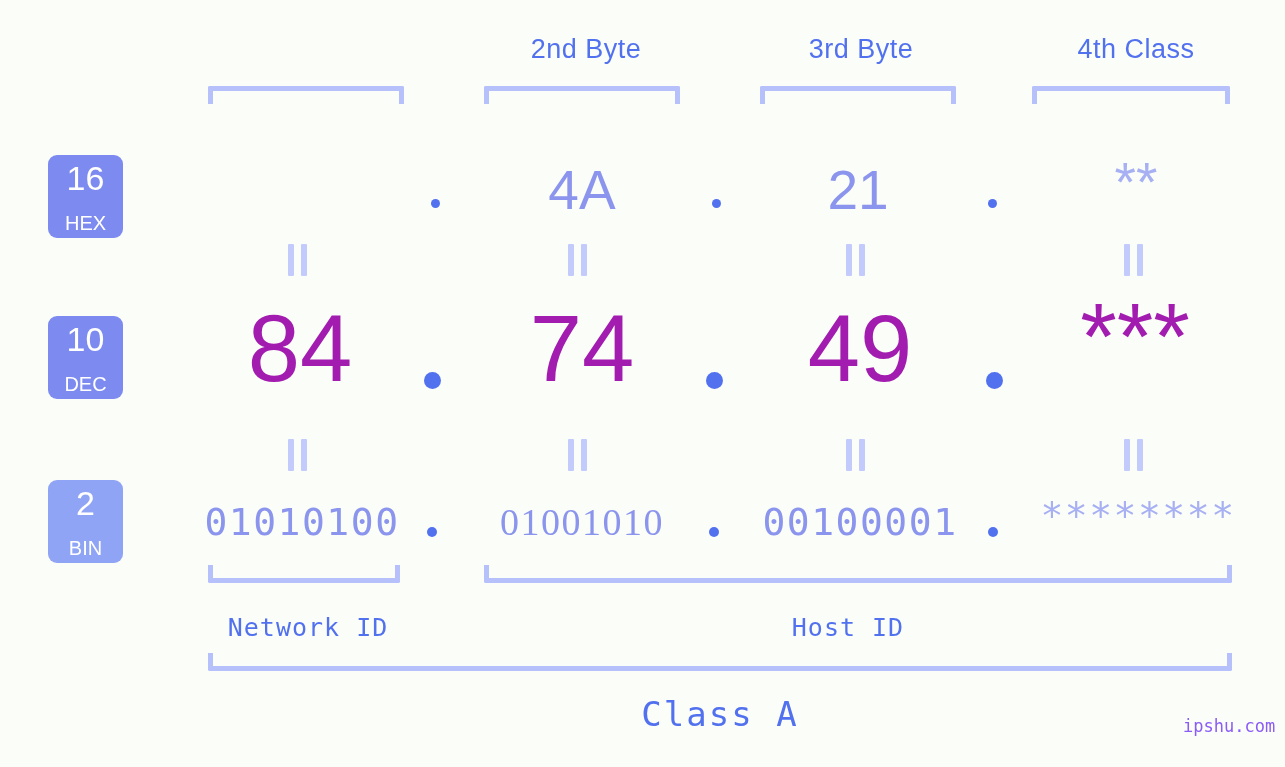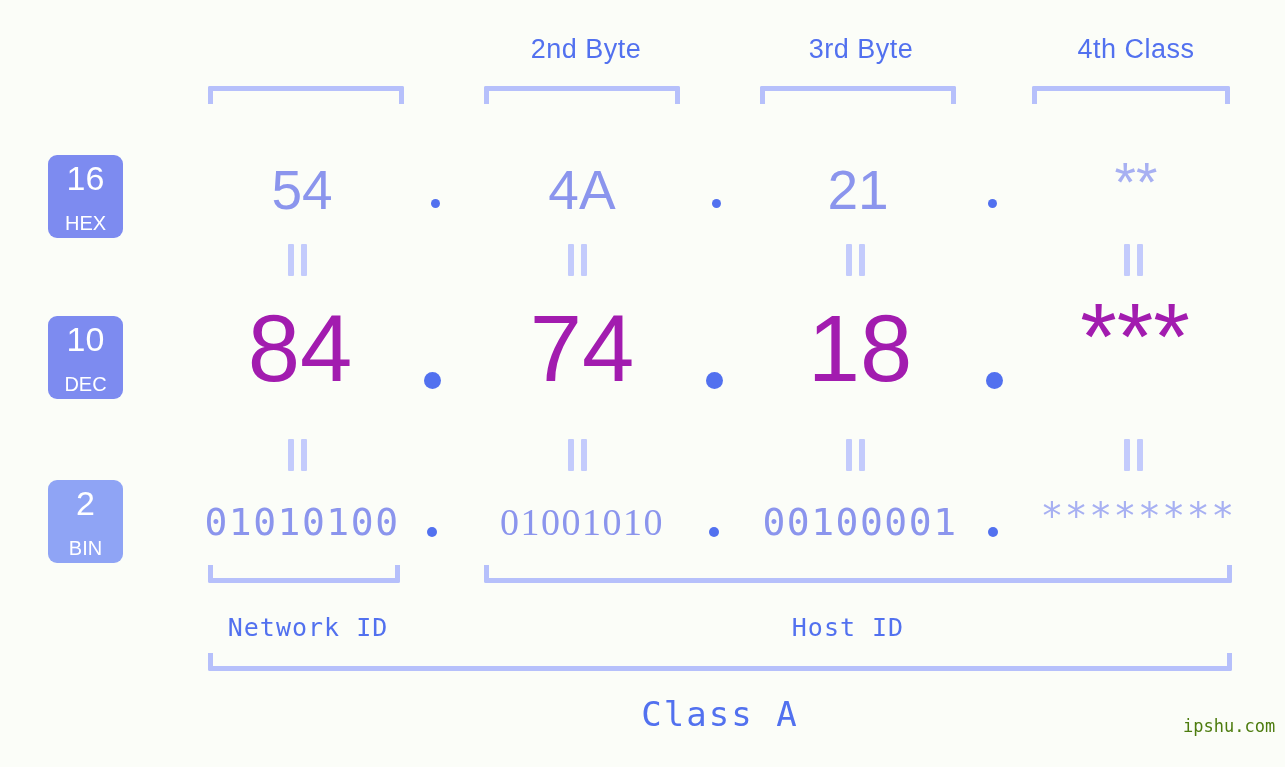--- a/index.html
+++ b/index.html
@@ -117,21 +117,21 @@
     font-family:"DejaVu Sans Mono", monospace;
     font-size:34px;
     color:#5271ef;
     text-align:center;
     white-space:nowrap;
     letter-spacing:2px;
   }
   .watermark {
     font-family:"DejaVu Sans Mono", monospace;
     font-size:17px;
-    color:#4d7c0f;
+    color:#8b5cf6;
     white-space:nowrap;
   }
 </style>
 </head>
 <body>
 
 <div class="stage">
 
   <div class="abs byte-label" style="left:456px; top:34px; width:260px;">2nd Byte</div>
   <div class="abs byte-label" style="left:731px; top:34px; width:260px;">3rd Byte</div>
@@ -140,21 +140,20 @@
   <div class="abs bracket-top" style="left:208px; top:86px; width:196px;"></div>
   <div class="abs bracket-top" style="left:484px; top:86px; width:196px;"></div>
   <div class="abs bracket-top" style="left:760px; top:86px; width:196px;"></div>
   <div class="abs bracket-top" style="left:1032px; top:86px; width:198px;"></div>
 
   <div class="abs badge" style="left:48px; top:155px; background:#7d8bf0;">
     <span class="num">16</span>
     <span class="nm">HEX</span>
   </div>
 
-  <div class="abs hex-val" style="left:172px; top:158px; width:260px;">54</div>
   <div class="abs dot-hex" style="left:431px; top:199px;"></div>
   <div class="abs hex-val" style="left:452px; top:158px; width:260px;">4A</div>
   <div class="abs dot-hex" style="left:712px; top:199px;"></div>
   <div class="abs hex-val" style="left:728px; top:158px; width:260px;">21</div>
   <div class="abs dot-hex" style="left:988px; top:199px;"></div>
   <div class="abs hex-val star-dim" style="left:1006px; top:150px; width:260px;">**</div>
 
   <div class="abs eqbars" style="left:288px; top:244px;">
       <i></i>
       <i></i>
@@ -174,21 +173,21 @@
 
   <div class="abs badge" style="left:48px; top:316px; background:#7d8bf0;">
     <span class="num">10</span>
     <span class="nm">DEC</span>
   </div>
 
   <div class="abs dec-val" style="left:170px; top:295px; width:260px;">84</div>
   <div class="abs dot-dec" style="left:424px; top:372px;"></div>
   <div class="abs dec-val" style="left:452px; top:295px; width:260px;">74</div>
   <div class="abs dot-dec" style="left:706px; top:372px;"></div>
-  <div class="abs dec-val" style="left:730px; top:295px; width:260px;">18</div>
+  <div class="abs dec-val" style="left:730px; top:295px; width:260px;">49</div>
   <div class="abs dot-dec" style="left:986px; top:372px;"></div>
   <div class="abs dec-val" style="left:1010px; top:283px; width:250px;">***</div>
 
   <div class="abs eqbars" style="left:288px; top:439px;">
       <i></i>
       <i></i>
     </div>
   <div class="abs eqbars" style="left:568px; top:439px;">
       <i></i>
       <i></i>

